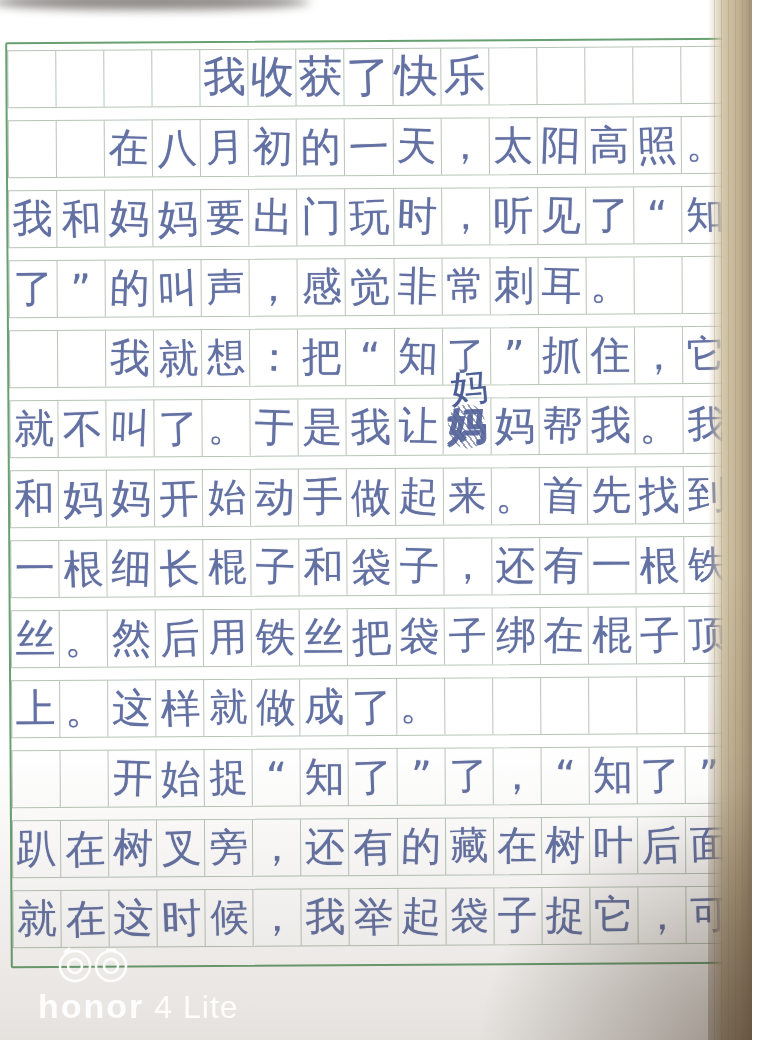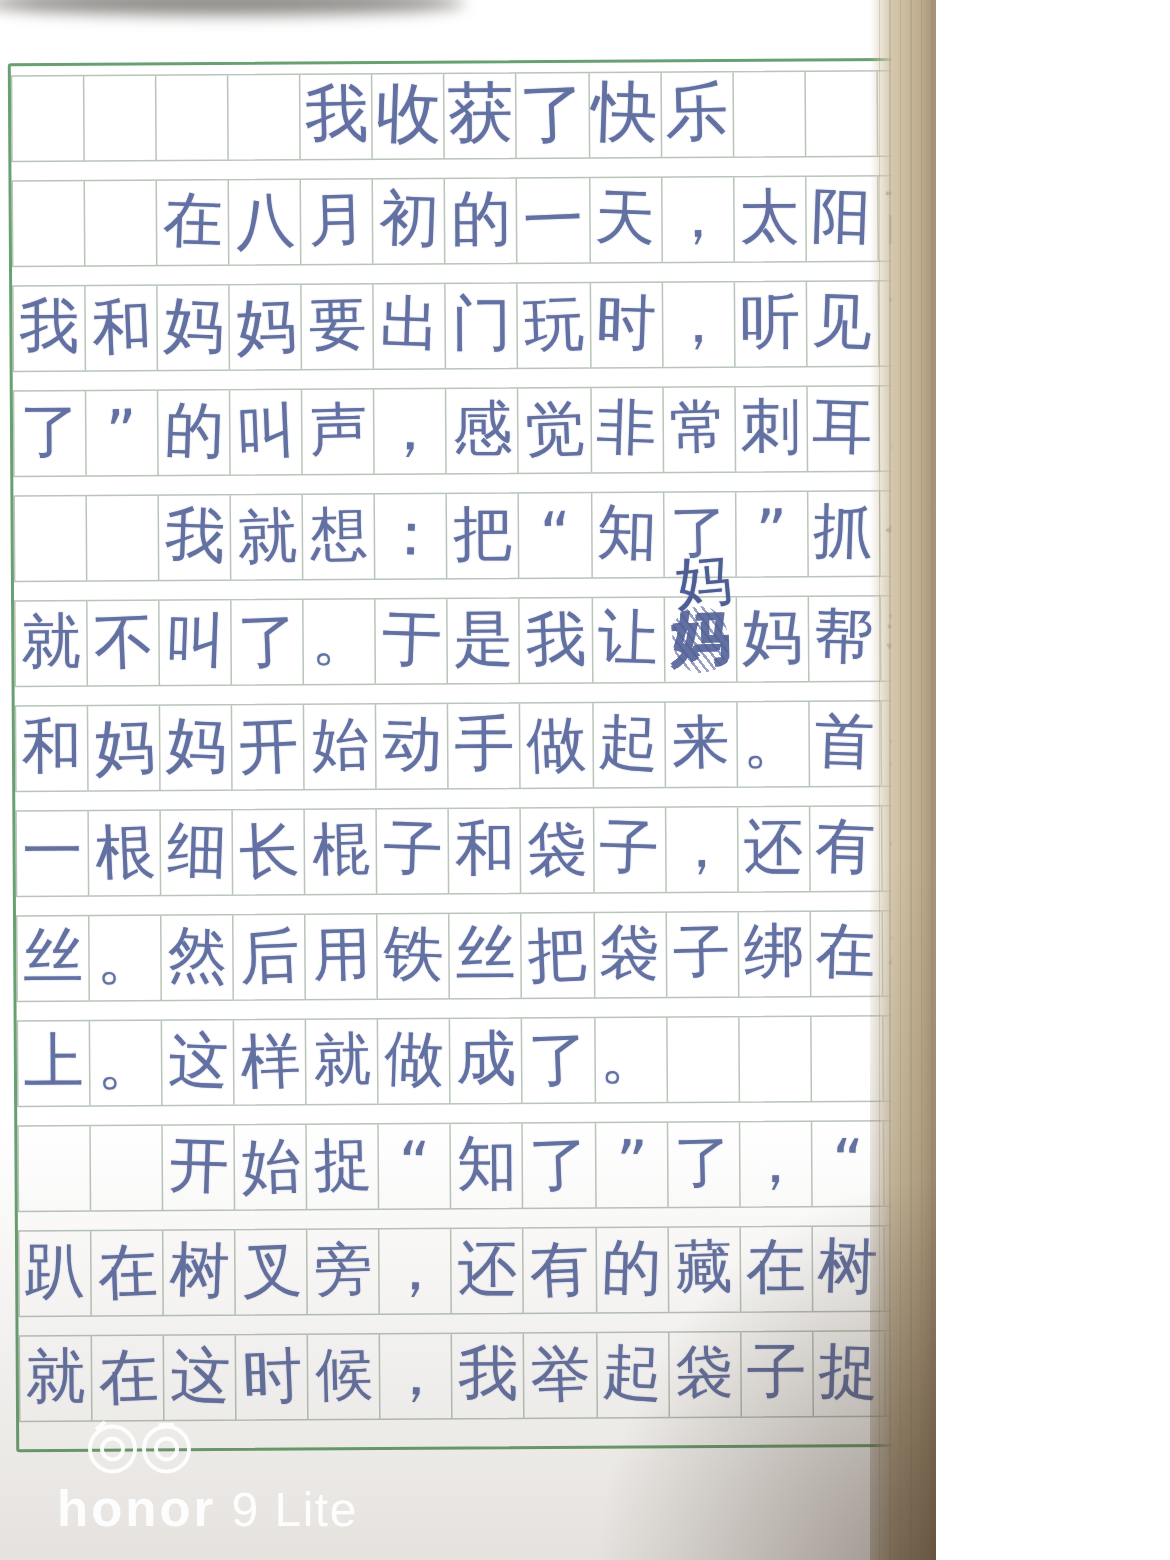--- a/index.html
+++ b/index.html
@@ -1,21 +1,21 @@
 <!DOCTYPE html>
 <html style="--paper: #e7e3d4; --line: #7d967d8c; --border: #67a071; --ink: #56659b; --wm: #ffffff;"><head>
 <meta charset="utf-8">
 <style>
   :root{
     --paper:#e7e3d4; --line:rgba(125,150,125,.55); --border:#67a071;
     --ink:#56659b; --wm:#ffffff;
   }
   html,body{margin:0;padding:0;}
   body{width:780px;height:1040px;font-family:"Liberation Sans","DejaVu Sans",sans-serif;}
-  .photo{position:relative;width:624px;height:1040px;overflow:hidden;
+  .photo{position:relative;width:752px;height:1040px;overflow:hidden;
     background:
       radial-gradient(120% 80% at 42% 28%, rgba(255,255,255,.20), rgba(255,255,255,0) 55%),
       linear-gradient(168deg,#ecead f0,#ecead e 0),
       linear-gradient(168deg,#ebe8dc 0%, #e7e3d4 40%, #ddd3bd 72%, #cdbfa2 100%);
   }
   
   .vignette{position:absolute;inset:0;pointer-events:none;z-index:6;
     background:
       radial-gradient(55% 38% at 102% 102%, rgba(62,47,32,.50), rgba(62,47,32,0) 70%),
       linear-gradient(to bottom, rgba(0,0,0,0) 72%, rgba(95,75,52,.16) 100%);}
@@ -299,19 +299,19 @@
         <circle cx="21" cy="23" r="15"></circle>
         <circle cx="21" cy="23" r="7"></circle>
         <circle cx="57" cy="23" r="15"></circle>
         <circle cx="57" cy="23" r="7"></circle>
         <path d="M10 10 L16 5"></path>
         <path d="M52 7 L62 7"></path>
       </g>
     </svg>
     <div class="wm-text">
       <span class="wm-brand">honor</span>
-      <span class="wm-model">9 Lite</span>
+      <span class="wm-model">4 Lite</span>
     </div>
   </div>
 
   <div class="top-shadow"></div>
   <div class="vignette"></div>
 </div>
 
 </body></html>

